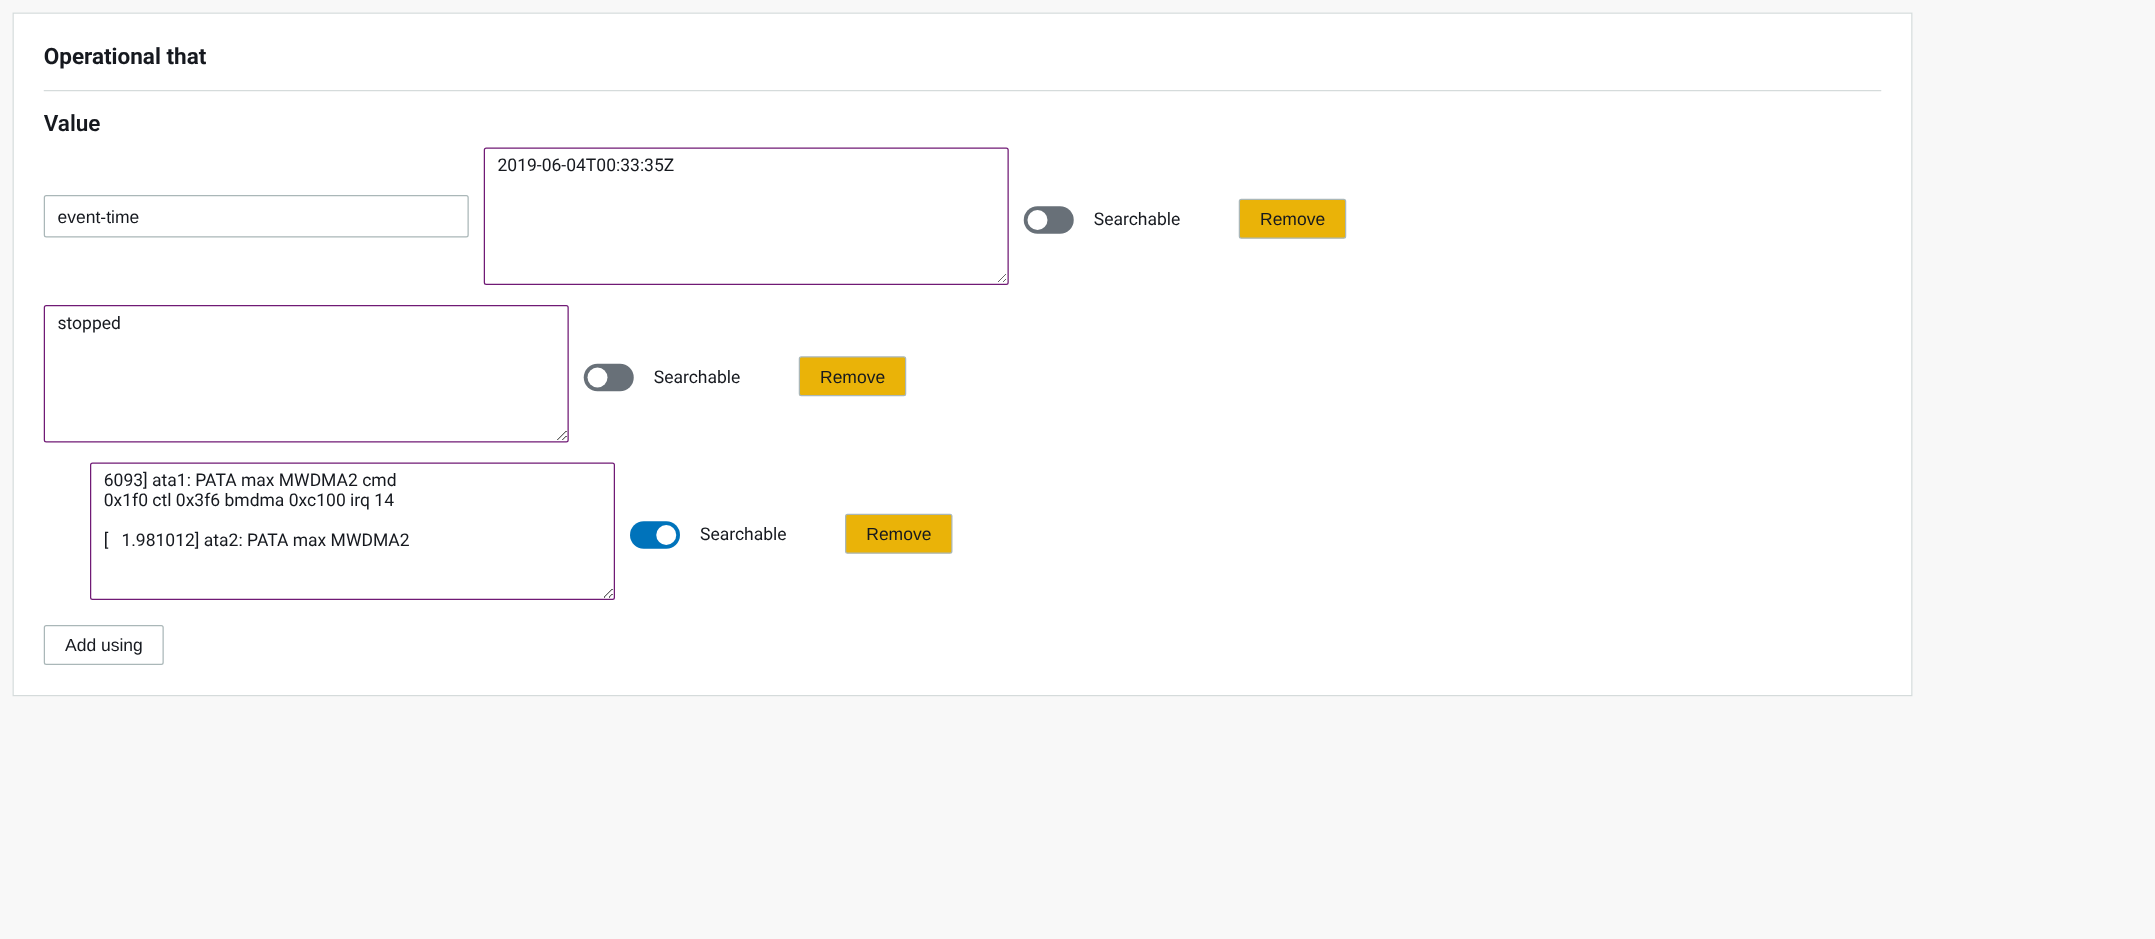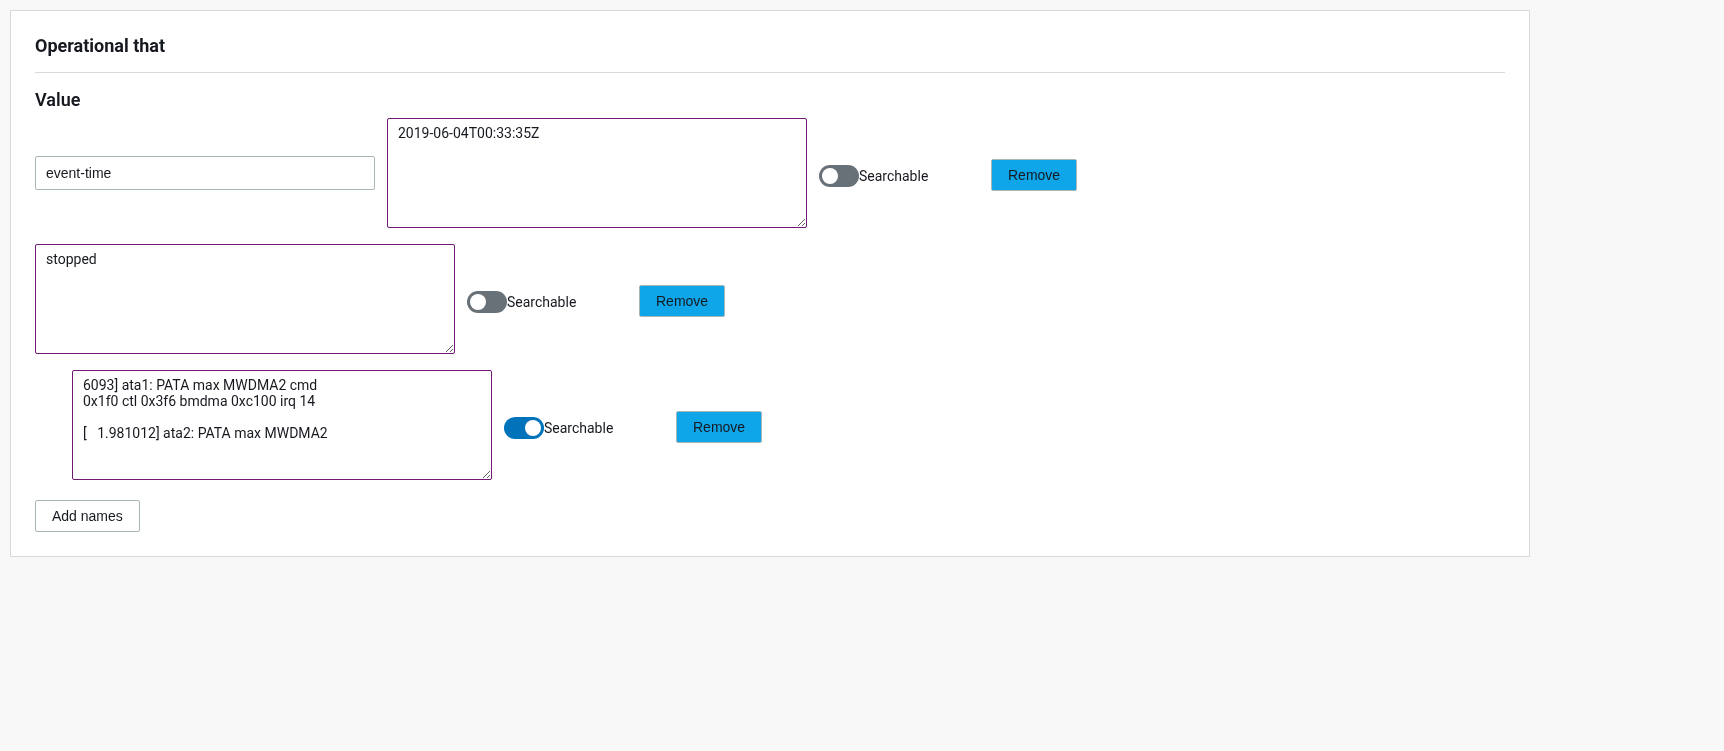--- a/index.html
+++ b/index.html
@@ -97,21 +97,21 @@
       font-size: 14px;
       color: #16191f;
       background: #fff;
       resize: vertical;
       font-family: inherit;
     }
 
     .searchable-control {
       display: flex;
       align-items: center;
-      gap: 0;
+      gap: 16px;
       padding-top: 6px;
       min-width: 160px;
     }
 
     .searchable-label {
       font-size: 14px;
       color: #16191f;
     }
 
     
@@ -155,21 +155,21 @@
       background-color: #0073bb;
     }
 
     .toggle input:checked + .toggle-slider::before {
       transform: translateX(18px);
     }
 
     .remove-button {
       height: 32px;
       padding: 4px 16px;
-      background: #0ea5e9;
+      background: #eab308;
       border: 1px solid #aab7b8;
       border-radius: 2px;
       font-size: 14px;
       color: #16191f;
       cursor: pointer;
       white-space: nowrap;
       margin-top: 4px;
     }
 
     .add-item-button {
@@ -231,14 +231,14 @@
           <input type="checkbox" checked="" style="">
           <span class="toggle-slider"></span>
         </label>
         <span class="searchable-label">Searchable</span>
       </div>
       <button class="remove-button">Remove</button>
     </div>
 
   </div>
 
-  <button class="add-item-button">Add names</button>
+  <button class="add-item-button">Add using</button>
 </div>
 
 </body></html>

